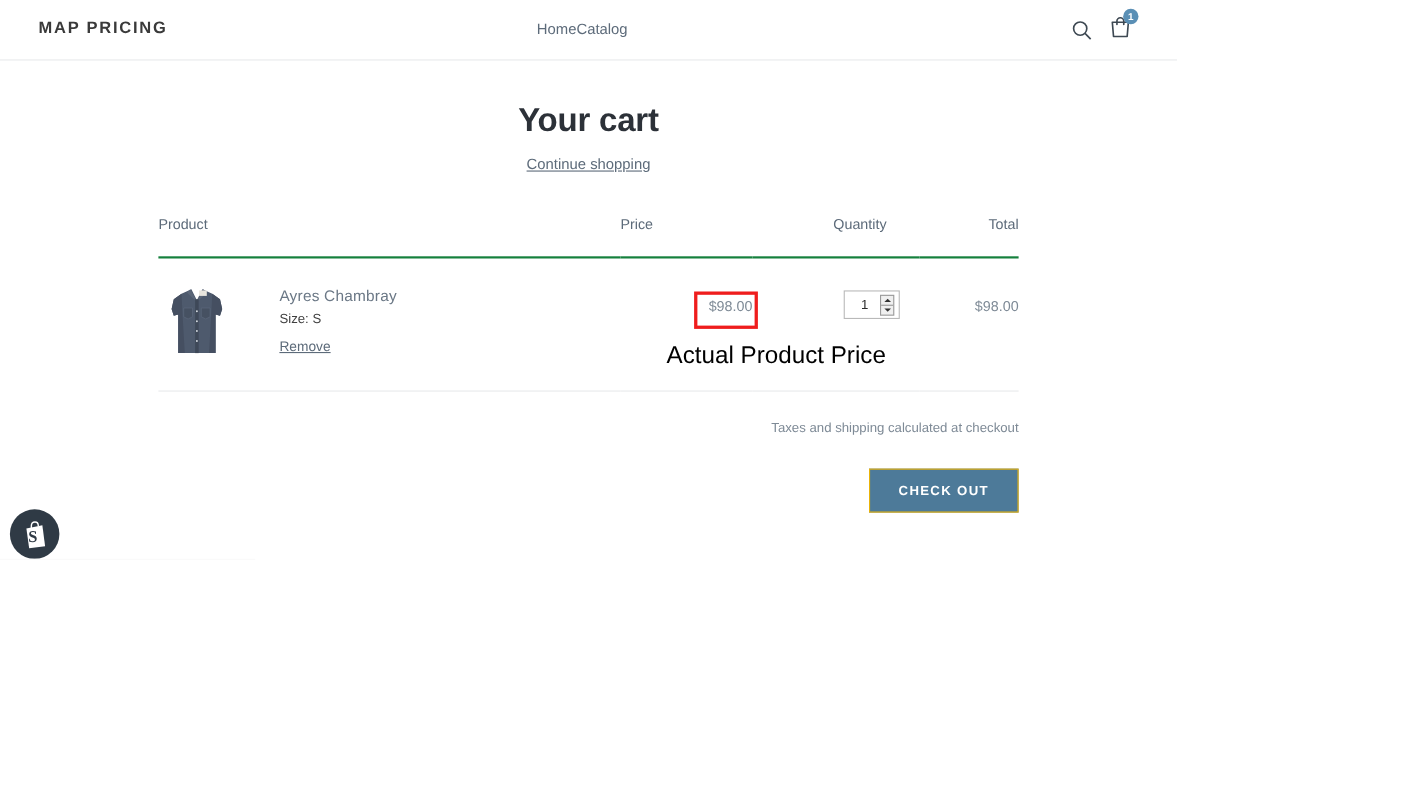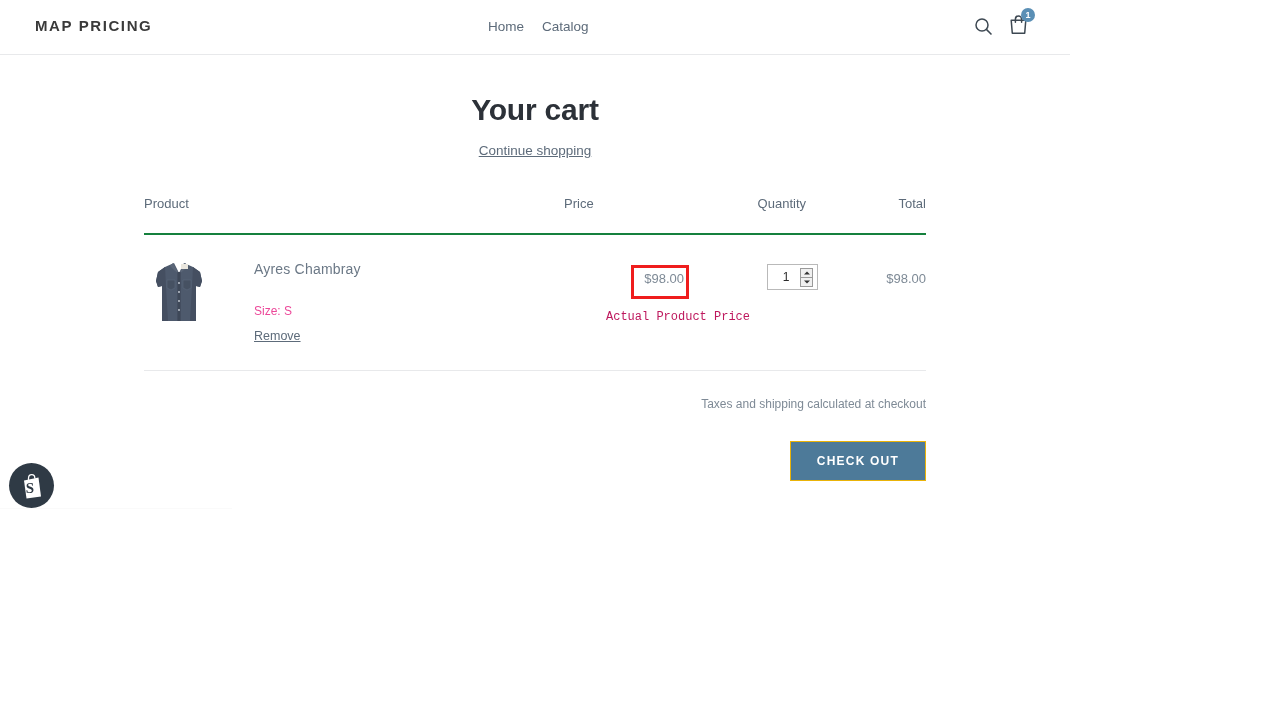--- a/index.html
+++ b/index.html
@@ -37,21 +37,21 @@
     font-weight: bold;
     letter-spacing: 1.6px;
     color: #3a3a3a;
     text-decoration: none;
   }
   .main-nav {
     position: absolute;
     left: 488px;
     top: 19px;
     display: flex;
-    gap: 18px;
+    gap: 0;
   }
   .main-nav a {
     font-size: 13.5px;
     color: #5d6b7a;
     text-decoration: none;
   }
   .header-icons {
     position: absolute;
     right: 42px;
     top: 14px;
@@ -147,22 +147,22 @@
   .product-info { padding-left: 40px; padding-top: 4px; }
   .product-name {
     font-size: 14px;
     color: #6b7886;
     letter-spacing: 0.2px;
     text-decoration: none;
     display: block;
   }
   .product-variant {
     font-size: 12px;
-    color: #ec4899;
-    margin-top: 27px;
+    color: #404040;
+    margin-top: 6px;
   }
   .remove-link {
     display: inline-block;
     margin-top: 11px;
     font-size: 12.5px;
     color: #5d6b7a;
     text-decoration: underline;
   }
 
   td.price-cell {
@@ -275,24 +275,23 @@
     width: 58px;
     height: 34px;
     border: 3px solid #ef1d1d;
     box-sizing: border-box;
     pointer-events: none;
   }
   .annot-label {
     position: absolute;
     left: 606px;
     top: 310px;
-    font-size: 12px;
-    color: #be185d;
+    font-size: 22px;
+    color: #000000;
     white-space: nowrap;
-    font-family: Liberation Mono, monospace;
   }
 
   
   .shopify-badge {
     position: absolute;
     left: 9px;
     top: 463px;
     width: 45px;
     height: 45px;
     border-radius: 50%;

